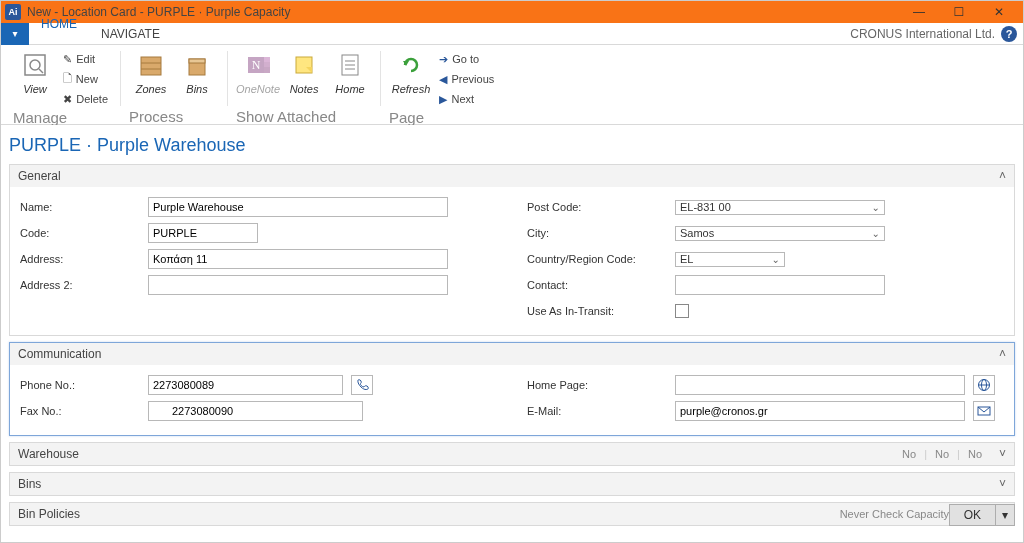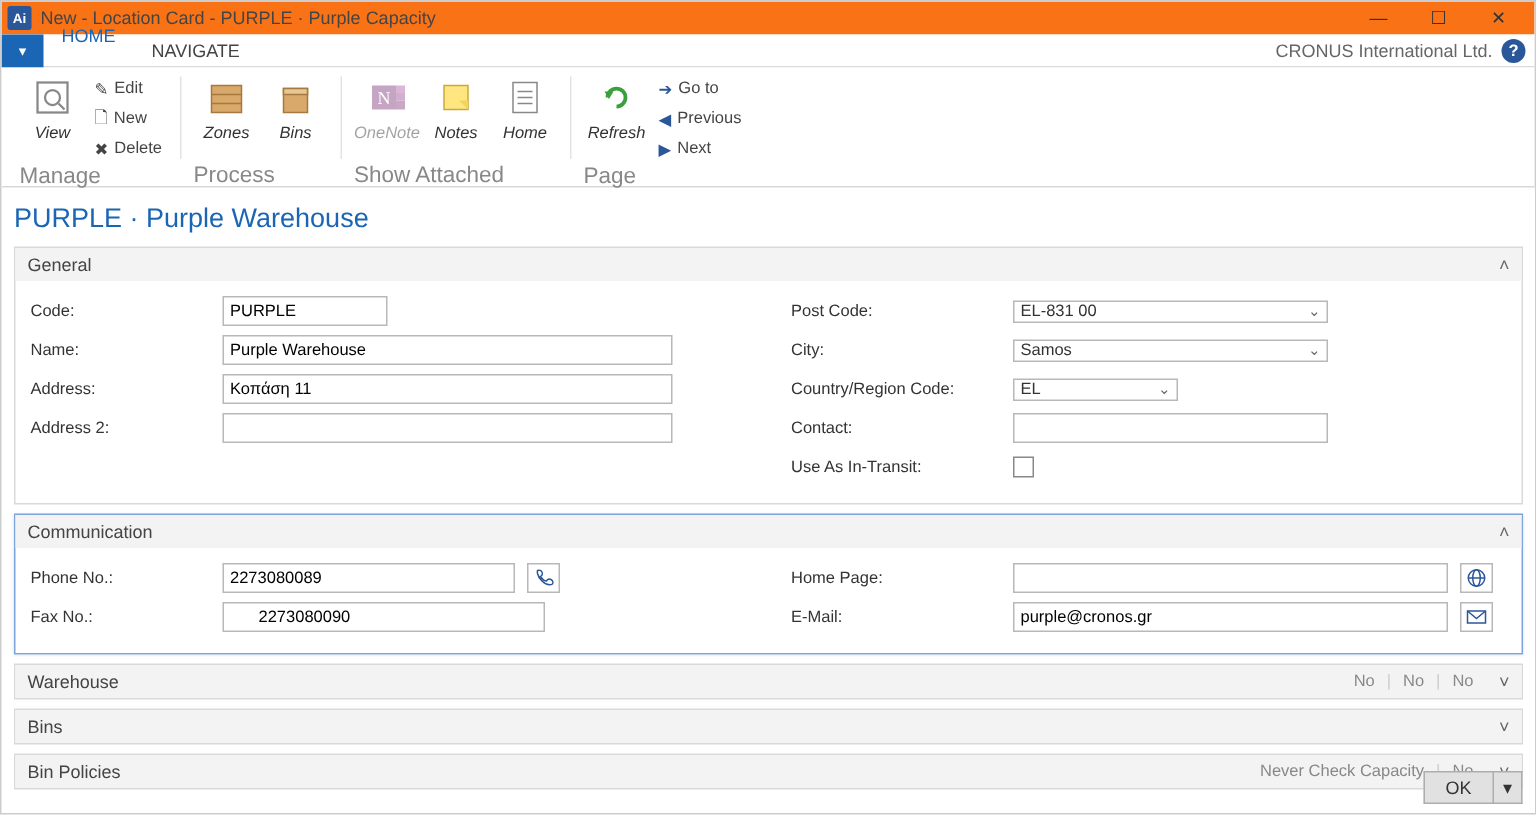--- a/index.html
+++ b/index.html
@@ -48,21 +48,21 @@
   .row { display:flex; align-items:center; gap:8px; height:20px;}
   .row label { width:120px; color:#333;}
   .col2 .row label { width:140px; }
   .row input[type=text] { height:20px; border:1px solid #b8b8b8; padding:0 4px; font-size:11px; }
   .row .ddl { height:15px; border:1px solid #b8b8b8; display:flex; align-items:center; padding:0 4px; background:#fff; position:relative; }
   .row .ddl .arrow { margin-left:auto; color:#666; font-size:10px;}
   .row .chk { width:14px; height:14px; border:1px solid #888; background:#fff; }
   .actbtn { width:22px; height:20px; border:1px solid #b8b8b8; display:flex; align-items:center; justify-content:center; cursor:pointer; color:#2a579a;}
 
   
-  .okbar { position:absolute; bottom:6px; right:8px; display:flex; }
+  .okbar { position:absolute; bottom:16px; right:8px; display:flex; }
   .okbtn { height:22px; display:flex; align-items:center; border:1px solid #adadad; background:#e1e1e1; font-size:12px; color:#333; padding:0 14px; cursor:pointer;}
   .okbtn.split { border-left:none; padding:0 6px; }
 
   
   .ico svg { display:block; }
 </style>
 </head>
 <body>
 
 <div class="titlebar">
@@ -216,26 +216,26 @@
   <div class="pagetitle">PURPLE · Purple Warehouse</div>
 
   <div class="fasttab">
     <div class="ft-header">
       <span class="ft-title">General</span>
       <span class="chev">˄</span>
     </div>
     <div class="ft-body">
       <div class="col">
         <div class="row">
+            <label>Name:</label>
+          <input type="text" style="width: 300px;" value="Purple Warehouse">
+          </div>
+        <div class="row">
             <label>Code:</label>
           <input type="text" style="width: 110px;" value="PURPLE">
-          </div>
-        <div class="row">
-            <label>Name:</label>
-          <input type="text" style="width: 300px;" value="Purple Warehouse">
           </div>
         <div class="row">
             <label>Address:</label>
           <input type="text" style="width: 300px;" value="Κοπάση 11">
           </div>
         <div class="row">
             <label>Address 2:</label>
           <input type="text" style="width: 300px;" value="">
           </div>
       </div>

